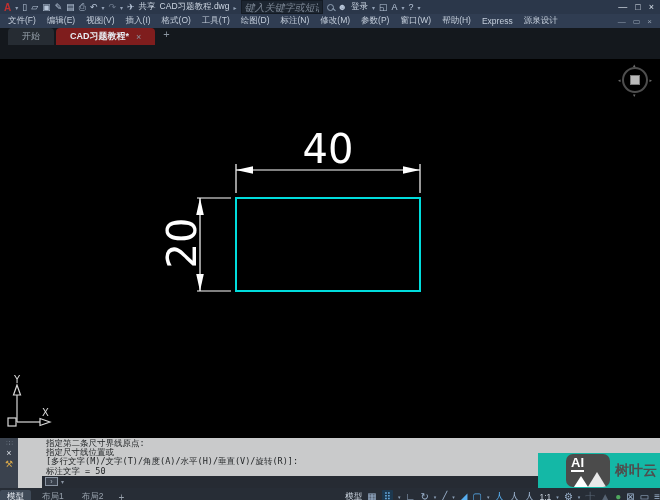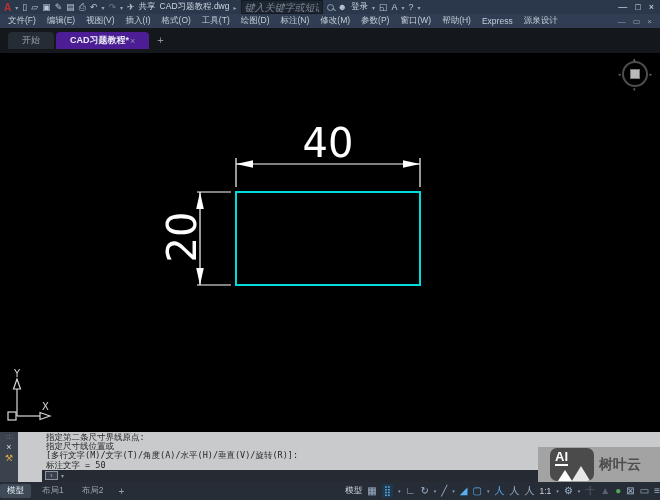--- a/index.html
+++ b/index.html
@@ -22,26 +22,26 @@
   .lens::after { content:""; position:absolute; width:4px; height:1.2px; background:#8fa0b4;
                  transform:rotate(45deg); right:-3px; bottom:-1px; }
   .winbtns { margin-left:auto; display:flex; gap:8px; color:#dbe3ec; font-size:9px; padding-right:4px; }
 
   
   .menubar { height:14px; background:#303d52; display:flex; align-items:center; gap:11px;
              font-size:8.5px; color:#c4cedb; padding:0 8px; flex:0 0 auto; }
   .doc-ctrls { margin-left:auto; display:flex; gap:7px; color:#94a1b1; font-size:8px; }
 
   
-  .filetabs { height:25px; background:#14181d; display:flex; align-items:center; gap:2px;
+  .filetabs { height:31px; background:#14181d; display:flex; align-items:flex-start; gap:2px;
               padding:0 0 0 8px; flex:0 0 auto; }
   .ftab { height:17px; display:flex; align-items:center; padding:0 14px; font-size:9px;
           border-radius:4px 4px 0 0; }
   .ftab.start { background:#262c33; color:#9aa4ae; }
-  .ftab.active { background:#4c1d95; color:#e8edf3; font-weight:bold; gap:1px; }
+  .ftab.active { background:#7f1d1d; color:#e8edf3; font-weight:bold; gap:7px; }
   .ftab .close { color:#8b95a0; font-weight:normal; font-size:9px; }
   .ftab-add { color:#8b95a0; font-size:11px; padding:0 6px 2px 6px; }
 
   
   .canvas { height:379px; position:relative; background:#000; flex:0 0 auto; }
   .compass { position:absolute; top:8px; right:12px; width:26px; height:26px; border:2px solid #4e4e4e;
              border-radius:50%; display:flex; align-items:center; justify-content:center; }
   .compass .sq { width:10px; height:10px; background:#b9b9b9; border:1px solid #7a7a7a; }
   .compass .n,.compass .s,.compass .e,.compass .w { position:absolute; font-size:5px; color:#6e6e6e; }
   .compass .n{ top:-7px; left:9px; } .compass .s{ bottom:-7px; left:9px; }
@@ -58,22 +58,22 @@
   .cmd-history { flex:1; background:#c9cacb; color:#1f2224; font-size:8.5px; line-height:9.2px;
                  font-family:"DejaVu Sans Mono", monospace; padding:1px 0 0 4px; }
   .cmd-input { height:13px; background:#262b33; display:flex; align-items:center; gap:3px; padding-left:3px; }
   .cmd-badge { width:13px; height:9px; border:1px solid #8a94a2; color:#aeb8c4; font-size:7px;
                display:flex; align-items:center; justify-content:center; background:#39404b; }
   .cmd-input input { background:transparent; border:none; outline:none; color:#969ca6; font-size:8.5px;
                      font-style:italic; width:200px; font-family:"Liberation Sans",sans-serif; }
   .cmd-input input::placeholder { color:#8d939d; font-style:italic; }
 
   
-  .watermark { position:absolute; right:0; top:15px; width:122px; height:35px; background:#a3a3a3;
-               display:flex; align-items:center; gap:5px; padding-left:12px; z-index:5; }
+  .watermark { position:absolute; right:0; top:15px; width:122px; height:35px; background:#14b8a6;
+               display:flex; align-items:center; gap:5px; padding-left:28px; z-index:5; }
   .wm-ico { width:44px; height:33px; background:#4b4b4b; border-radius:7px; position:relative; overflow:hidden; flex:0 0 auto; }
   .wm-ico .ai { color:#fff; font-weight:bold; font-size:13px; position:absolute; top:1px; left:5px;
                 border-bottom:2px solid #fff; padding-bottom:0px; }
   .wm-ico .m1 { position:absolute; bottom:-3px; left:6px; width:0; height:0;
                 border-left:9px solid transparent; border-right:9px solid transparent; border-bottom:14px solid #fff; }
   .wm-ico .m2 { position:absolute; bottom:-3px; left:20px; width:0; height:0;
                 border-left:11px solid transparent; border-right:11px solid transparent; border-bottom:18px solid #e8e8e8; }
   .wm-label { font-size:14px; font-weight:bold; color:#4e4e4e; }
 
   

